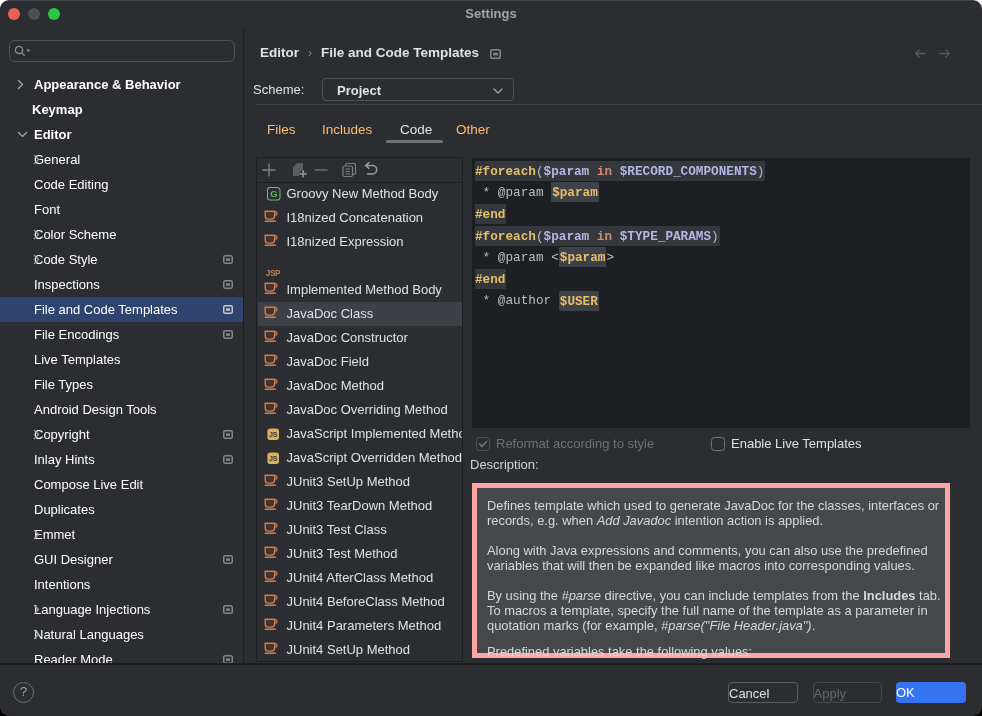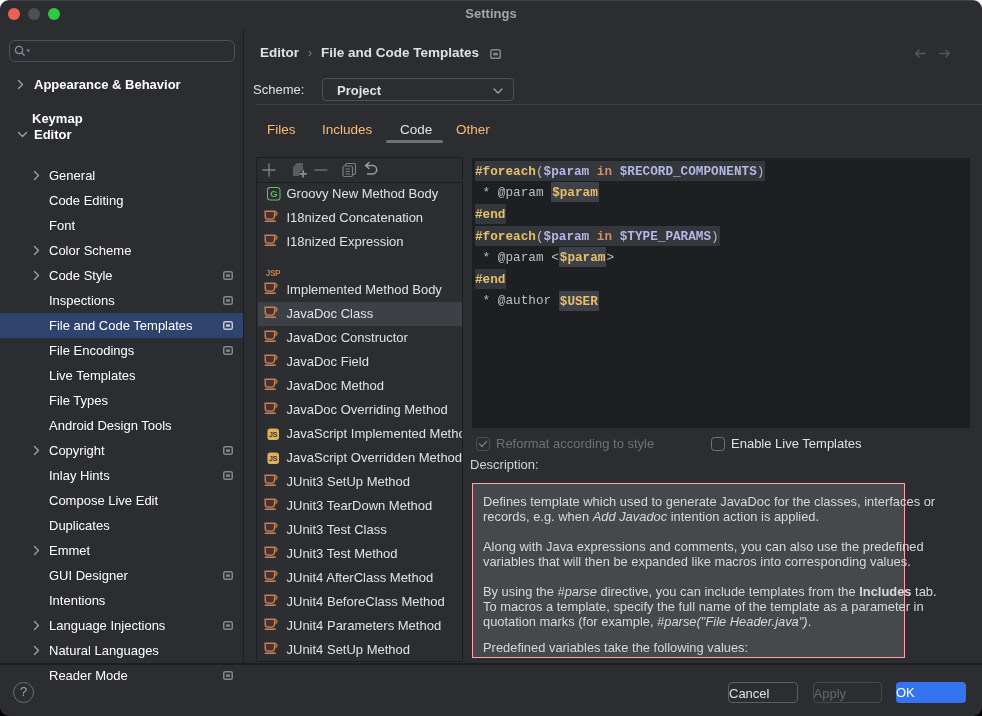--- a/index.html
+++ b/index.html
@@ -8,21 +8,21 @@
   .win::before{content:"";position:absolute;left:0;top:0;right:0;height:1px;background:rgba(255,255,255,.10);z-index:50;}
   .abs{position:absolute;}
   .light{position:absolute;top:8px;width:12px;height:12px;border-radius:50%;}
   .title{position:absolute;top:0;left:0;width:982px;height:28px;text-align:center;line-height:28px;
          font-size:13px;font-weight:bold;color:#a1a4a9;}
   .vsep{position:absolute;left:243px;top:28px;width:1px;height:635px;background:#1e1f22;}
   .search{position:absolute;left:9px;top:39.5px;width:224px;height:20px;border:1px solid #4e5157;border-radius:6px;}
   .trow{position:absolute;left:0;width:243px;height:25px;box-sizing:border-box;line-height:25px;font-size:13px;color:#ffffff;white-space:nowrap;}
   .trow.sel{background:#2e436e;}
   .tl0{padding-left:34px;font-weight:bold;}
-  .tl1{padding-left:49px;margin-top:16px;}
+  .tl1{padding-left:34px;}
   .chev{position:absolute;top:7px;}
   .c0{left:17px;}
   .c1{left:33px;}
   .mon{position:absolute;right:10px;top:8px;}
   
   .crumb{position:absolute;left:260px;top:45px;height:15px;line-height:15px;font-size:13.5px;font-weight:bold;color:#dfe1e5;white-space:nowrap;}
   .crumbsep{font-weight:normal;color:#7f838a;padding:0 9px;font-size:12px;}
   .schemelbl{position:absolute;left:253px;top:82px;font-size:13px;color:#dfe1e5;}
   .dropdown{position:absolute;left:322px;top:78px;width:192px;height:23px;border:1px solid #4e5157;border-radius:4px;
             font-size:13px;font-weight:bold;color:#dfe1e5;line-height:23px;padding-left:14px;box-sizing:border-box;}
@@ -45,21 +45,21 @@
   .pv{color:#b9bbc3;}
   .vv{color:#b5b7e4;font-weight:bold;}
   .kin{color:#cf8e6d;font-weight:bold;}
   .gg{color:#bcbec4;}
   .tv{color:#e8bf6a;font-weight:bold;background:#3e4147;border-radius:1px;padding:2.5px 1px;}
   
   .cbrow{position:absolute;font-size:13px;}
   .cb{position:absolute;width:14px;height:14px;border-radius:3.5px;box-sizing:border-box;}
   
   .desclbl{position:absolute;left:470px;top:457px;font-size:13px;color:#d2d4d8;}
-  .descbox{position:absolute;left:472px;top:482.5px;width:433px;height:175px;background:#46484b;border:1px solid #fca5a5;box-sizing:border-box;}
+  .descbox{position:absolute;left:472px;top:482.5px;width:478px;height:175px;background:#46484b;border:5px solid #fca5a5;box-sizing:border-box;}
   .desctext{position:absolute;left:10px;top:0;font-size:12.9px;color:#d6d8db;white-space:nowrap;}
   .dline{position:absolute;height:15px;line-height:15px;}
   
   .bsep{position:absolute;left:0;top:663px;width:982px;height:1.5px;background:#1d1e20;}
   .help{position:absolute;left:13px;top:681.5px;width:21px;height:21px;border:1.5px solid #6b6e73;border-radius:50%;
         box-sizing:border-box;text-align:center;line-height:18px;font-size:13px;color:#a2a5aa;}
   .btn{position:absolute;top:681.5px;height:21px;border-radius:4px;font-size:13px;text-align:left;line-height:21px;box-sizing:border-box;}
 </style>
 </head>
 <body>
@@ -75,21 +75,21 @@
     <svg class="abs" style="left:3px;top:3.5px;" width="24" height="14" viewBox="0 0 24 14">
       <circle cx="6" cy="6" r="3.6" stroke="#8a8e94" fill="none" stroke-width="1.3"></circle>
       <line x1="8.7" y1="8.7" x2="11.2" y2="11.2" stroke="#8a8e94" stroke-width="1.3" stroke-linecap="round"></line>
       <path d="M13.2 5.6 h4 l-2 2.6 z" fill="#8a8e94"></path>
     </svg>
   </div>
   <div id="tree">
 <div class="trow tl0" style="top:72.0px;"><svg class="chev c0" width="7" height="11" viewBox="0 0 7 11">
           <path d="M1.5 1.5 L5.5 5.5 L1.5 9.5" stroke="#9da0a8" stroke-width="1.4" fill="none" stroke-linecap="round" stroke-linejoin="round"></path>
         </svg>Appearance &amp; Behavior</div>
-<div class="trow tl0" style="top:106px;padding-left:32px;">Keymap</div>
+<div class="trow tl0" style="top:97.0px;padding-left:32px;">Keymap</div>
 <div class="trow tl0" style="top:122.0px;"><svg class="chev c0" style="top:9px;" width="11" height="7" viewBox="0 0 11 7">
           <path d="M1.5 1.5 L5.5 5.5 L9.5 1.5" stroke="#9da0a8" stroke-width="1.4" fill="none" stroke-linecap="round" stroke-linejoin="round"></path>
         </svg>Editor</div>
 <div class="trow tl1" style="top:147.0px;"><svg class="chev c1" width="7" height="11" viewBox="0 0 7 11">
           <path d="M1.5 1.5 L5.5 5.5 L1.5 9.5" stroke="#9da0a8" stroke-width="1.4" fill="none" stroke-linecap="round" stroke-linejoin="round"></path>
         </svg>General</div>
 <div class="trow tl1" style="top:172.0px;">Code Editing</div>
 <div class="trow tl1" style="top:197.0px;">Font</div>
 <div class="trow tl1" style="top:222.0px;"><svg class="chev c1" width="7" height="11" viewBox="0 0 7 11">
           <path d="M1.5 1.5 L5.5 5.5 L1.5 9.5" stroke="#9da0a8" stroke-width="1.4" fill="none" stroke-linecap="round" stroke-linejoin="round"></path>

